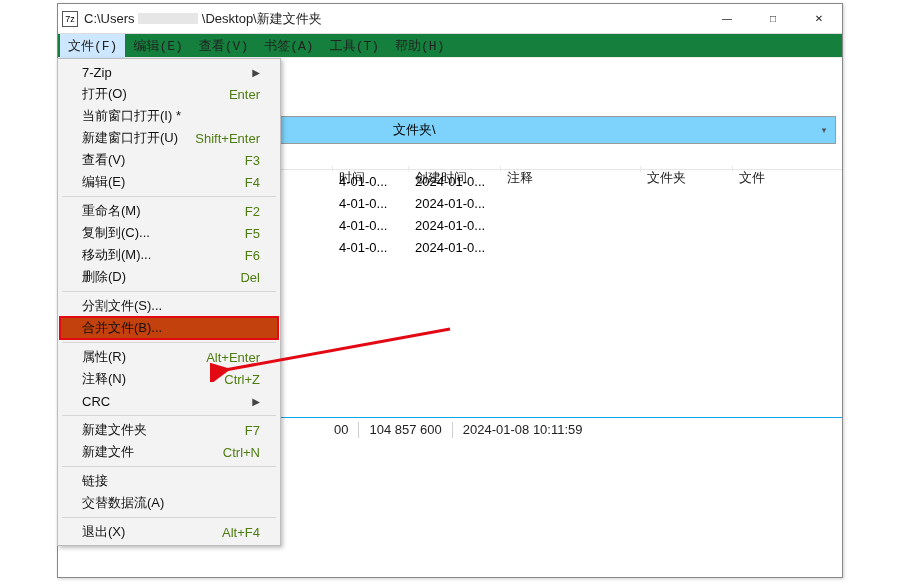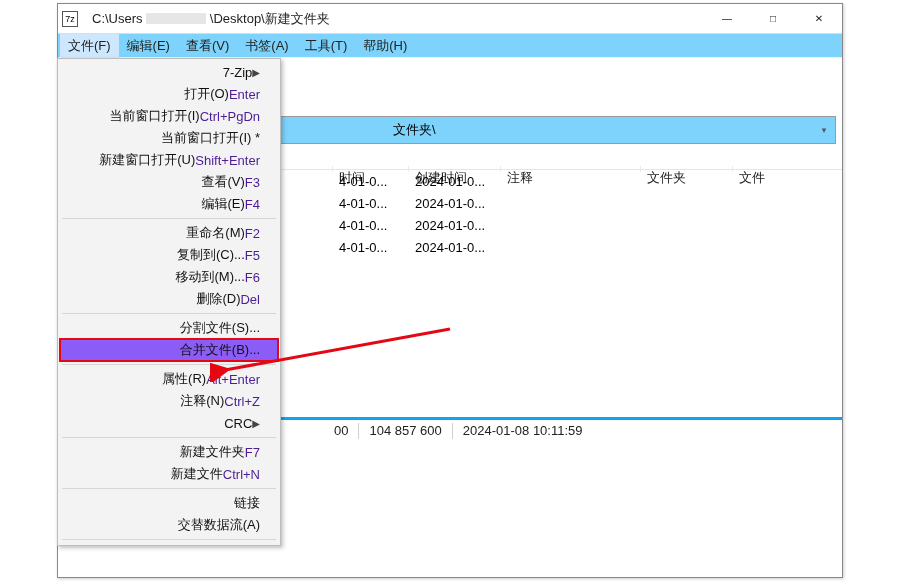--- a/index.html
+++ b/index.html
@@ -24,21 +24,20 @@
     box-shadow: 1px 1px 3px rgba(0,0,0,.2);
   }
   
   .titlebar {
     height: 30px;
     display: flex;
     align-items: center;
     padding-left: 4px;
     border-bottom: 1px solid #ddd;
     background: #fff;
-    gap: 8px;
   }
   .titlebar .icon7z {
     width: 16px; height: 16px;
     border: 1px solid #555;
     font-size: 9px;
     display: inline-flex;
     align-items: center;
     justify-content: center;
     margin-right: 6px;
   }
@@ -61,25 +60,26 @@
     display: flex; align-items: center; justify-content: center;
     font-family: "Segoe MDL2 Assets","Segoe UI Symbol",sans-serif;
     font-size: 10px;
     color: #222;
   }
   
   .menubar {
     height: 24px;
     display: flex;
     align-items: center;
-    background: #7dd3fc;
+    background: #15803d;
     font-size: 13px;
     color: #222;
     border-bottom: 1px solid #eee;
     padding: 0 2px;
+    font-family: Liberation Mono, monospace;
   }
   .menubar .mitem {
     padding: 3px 8px 3px 8px;
     display: flex; align-items: center;
   }
   .menubar .mitem.active { background: #cde7ff; }
   
   .pathbar {
     margin: 58px 6px 0 6px;
     height: 28px;
@@ -133,56 +133,56 @@
     top: 58px;
     width: 224px;
     background: #f3f3f3;
     border: 1px solid #bdbdbd;
     box-shadow: 2px 2px 4px rgba(0,0,0,.25);
     z-index: 10;
     padding: 2px;
   }
   .dropdown .ditem {
     display: flex;
-    justify-content: flex-end;
+    justify-content: space-between;
     align-items: center;
     height: 22px;
     padding: 0 18px 0 22px;
     font-size: 13px;
     color: #111;
   }
   .dropdown .ditem .shortcut {
-    color: #4c1d95;
+    color: #4d7c0f;
   }
   .dropdown .ditem .arrow {
     font-size: 10px;
     color: #444;
   }
   .dropdown .sep {
     height: 1px;
     background: #d6d6d6;
     margin: 3px 2px;
   }
   .dropdown .ditem.highlight {
-    background: #8b5cf6;
+    background: #c2410c;
     outline: 2px solid #e30813;
     outline-offset: -1px;
   }
   
   .annot {
     position: absolute;
     z-index: 20;
     pointer-events: none;
   }
   
   .statusbar {
     position: absolute;
     left: 0; right: 0; bottom: 136px;
     height: 24px;
-    border-top: 3px solid #0ea5e9;
+    border-top: 1px solid #0ea5e9;
     display: flex;
     align-items: center;
     font-size: 13px;
     color: #222;
     background: #fff;
   }
   .statusbar .seg {
     padding: 0 10px;
   }
   .statusbar .sep {
@@ -270,24 +270,20 @@
 <div class="dropdown">
   <div class="ditem">
     <span>7-Zip</span>
     <span class="arrow">▶</span>
   </div>
   <div class="ditem">
     <span>打开(O)</span>
     <span class="shortcut">Enter</span>
   </div>
   <div class="ditem">
-    <span>当前窗口打开(I)</span>
-    <span class="shortcut">Ctrl+PgDn</span>
-  </div>
-  <div class="ditem">
     <span>当前窗口打开(I) *</span>
       <span></span>
   </div>
   <div class="ditem">
     <span>新建窗口打开(U)</span>
     <span class="shortcut">Shift+Enter</span>
   </div>
   <div class="ditem">
     <span>查看(V)</span>
     <span class="shortcut">F3</span>
@@ -347,20 +343,24 @@
   <div class="sep"></div>
   <div class="ditem">
     <span>链接</span>
       <span></span>
   </div>
   <div class="ditem">
     <span>交替数据流(A)</span>
       <span></span>
   </div>
   <div class="sep"></div>
+  <div class="ditem">
+    <span>退出(X)</span>
+    <span class="shortcut">Alt+F4</span>
+  </div>
 </div>
 
 <svg class="annot" style="left:210px; top:322px;" width="250" height="60">
   <defs>
     <marker id="ahead" markerWidth="12" markerHeight="10" refX="2" refY="5" orient="auto">
       <path d="M10,0 L0,5 L10,10 Z" fill="#e30813"></path>
     </marker>
   </defs>
   <line x1="240" y1="7" x2="15" y2="48" stroke="#e30813" stroke-width="3" marker-end="url(#ahead)"></line>
 </svg>

